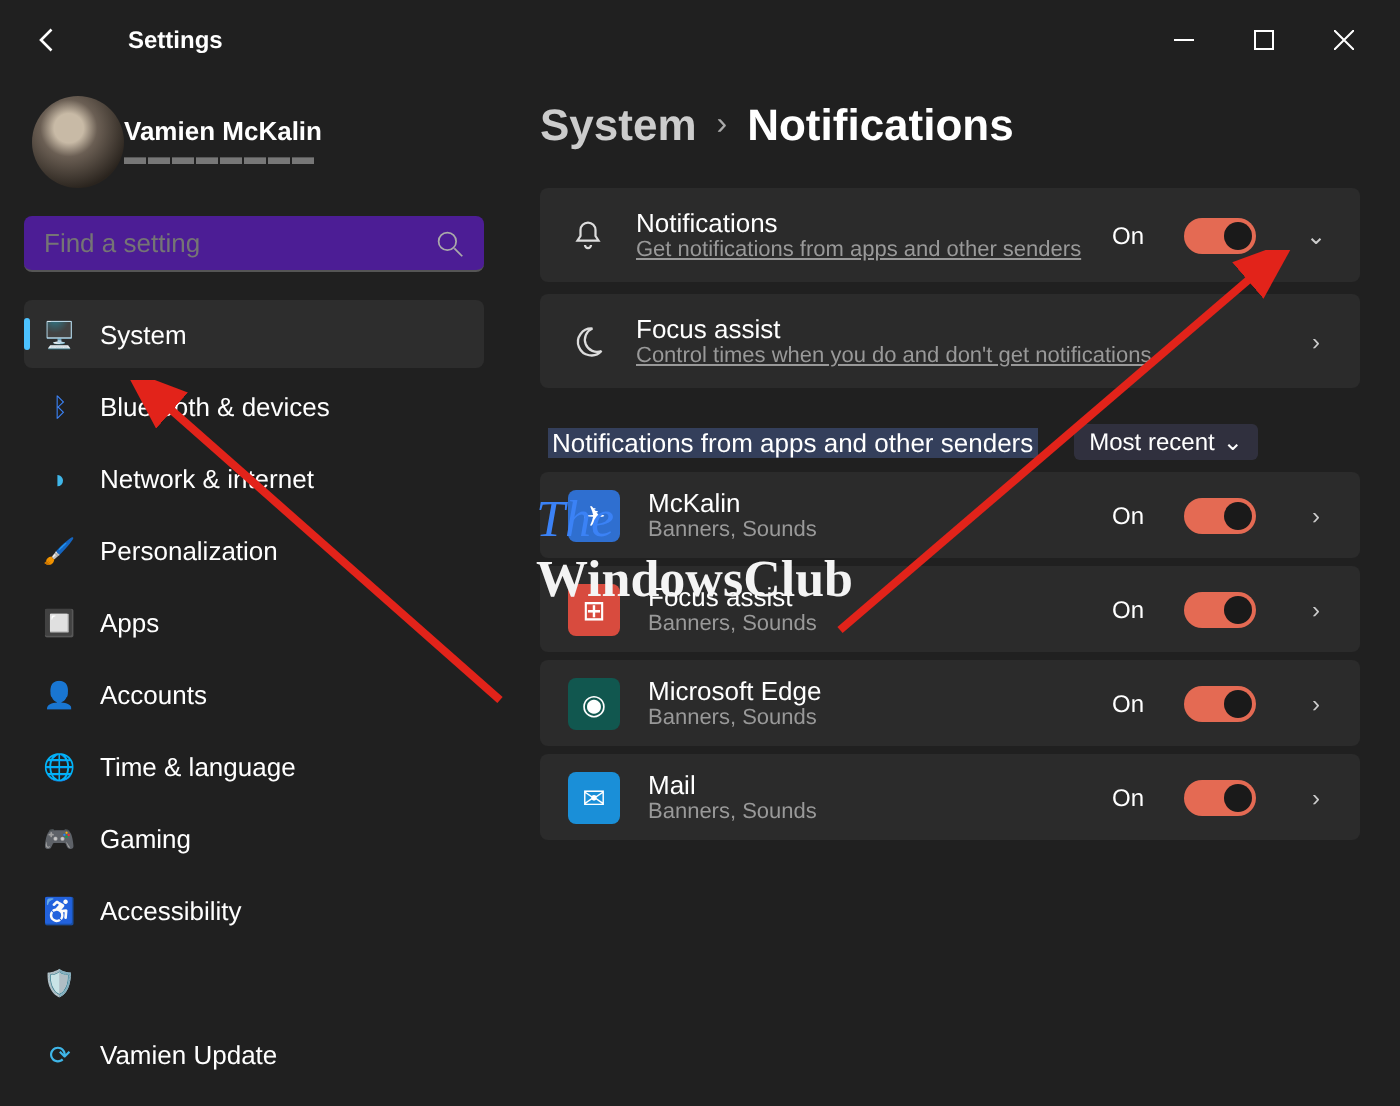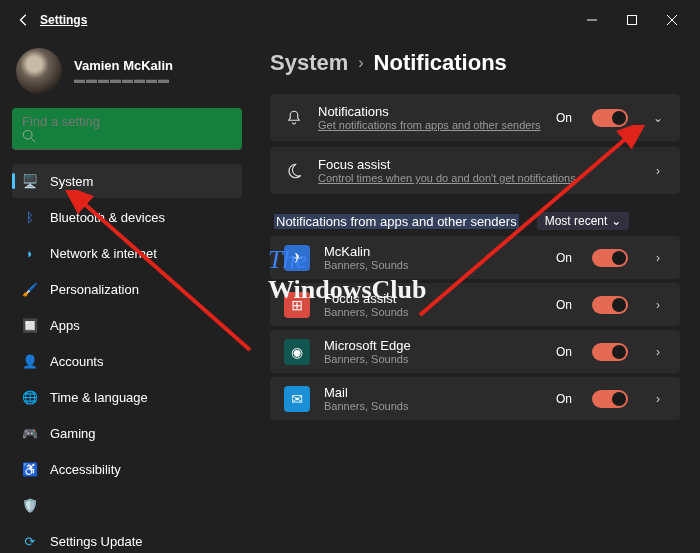--- a/index.html
+++ b/index.html
@@ -1,28 +1,28 @@
 <!DOCTYPE html>
 <html><head>
 <meta charset="utf-8">
 <style>
 * { margin: 0; padding: 0; box-sizing: border-box; font-family: "Segoe UI", sans-serif; }
 body { width: 700px; height: 553px; background: #202020; color: #fff; overflow: hidden; position: relative; }
 .titlebar { height: 40px; display: flex; align-items: center; padding: 0 8px; }
 .back-btn { width: 32px; height: 32px; display: flex; align-items: center; justify-content: center; color: #fff; }
-.app-title { font-size: 12px; font-weight: 600; margin-left: 0; text-decoration: underline; }
+.app-title { font-size: 12px; font-weight: 600; margin-left: 24px; }
 .win-controls { margin-left: auto; display: flex; gap: 0; }
 .win-btn { width: 40px; height: 32px; display: flex; align-items: center; justify-content: center; color: #fff; }
 .layout { display: flex; height: 513px; }
 .sidebar { width: 250px; padding: 0 8px 8px 12px; display: flex; flex-direction: column; overflow-y: auto; }
-.profile { display: flex; align-items: center; gap: 12px; padding: 8px 4px 14px 4px; }
+.profile { display: flex; align-items: center; padding: 8px 4px 14px 4px; }
 .avatar { width: 46px; height: 46px; border-radius: 50%; background: radial-gradient(circle at 40% 35%, #c8baa6 0 18%, #6b5f54 35%, #2a241e 75%); }
 .profile-name { font-size: 13px; font-weight: 600; }
 .profile-sub { font-size: 11px; color: #777; letter-spacing:1px; }
-.search { display: flex; background: #15803d; border-bottom: 1px solid #555; border-radius: 4px; padding: 6px 10px; margin: 0 0 14px 0; flex-direction: column; }
+.search { display: flex; align-items: center; background: #4c1d95; border-bottom: 1px solid #555; border-radius: 4px; padding: 6px 10px; margin: 0 0 14px 0; }
 .search input { flex: 1; background: transparent; border: none; outline: none; color: #ccc; font-size: 13px; }
 .nav { list-style: none; display: flex; flex-direction: column; gap: 2px; }
 .nav-item { display: flex; align-items: center; gap: 12px; padding: 8px 10px; border-radius: 4px; font-size: 13px; position: relative; height: 34px; }
 .nav-item.selected { background: #2d2d2d; }
 .nav-item.selected::before { content: ""; position: absolute; left: 0; top: 9px; bottom: 9px; width: 3px; background: #4cc2ff; border-radius: 2px; }
 .nav-icon { width: 16px; height: 16px; display: flex; align-items: center; justify-content: center; font-size: 13px; }
 .content { flex: 1; padding: 10px 20px 10px 20px; overflow-y: auto; }
 .breadcrumb { display: flex; align-items: center; gap: 10px; margin-bottom: 18px; }
 .bc1 { font-size: 22px; font-weight: 600; color: #ccc; }
 .bc-sep { font-size: 16px; color: #aaa; }
@@ -130,21 +130,21 @@
         </li>
       <li class="nav-item">
           <span class="nav-icon">♿</span>
           <span>Accessibility</span>
         </li>
       <li class="nav-item">
           <span class="nav-icon">🛡️</span>
         </li>
       <li class="nav-item">
           <span class="nav-icon" style="color:#3fb6e8">⟳</span>
-          <span>Settings Update</span>
+          <span>Vamien Update</span>
         </li>
     </ul>
   </div>
 
   <div class="content">
     <div class="breadcrumb">
       <span class="bc1">System</span>
       <span class="bc-sep">›</span>
       <span class="bc2">Notifications</span>
     </div>

